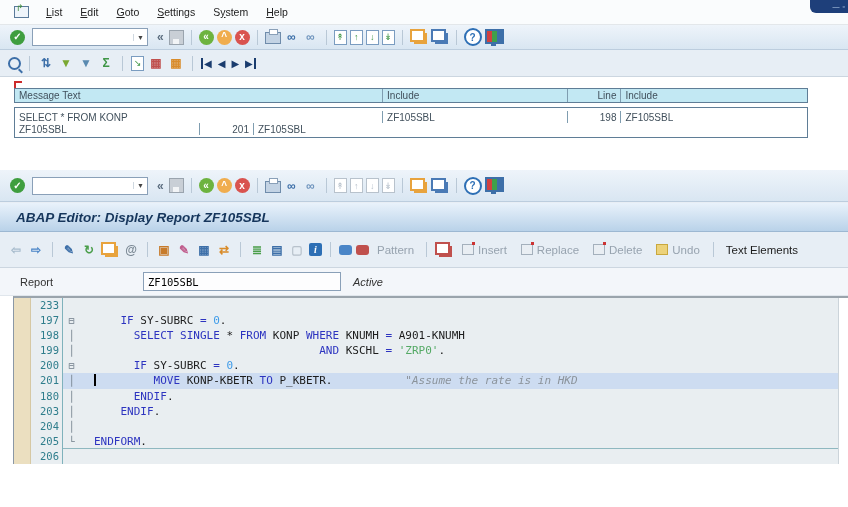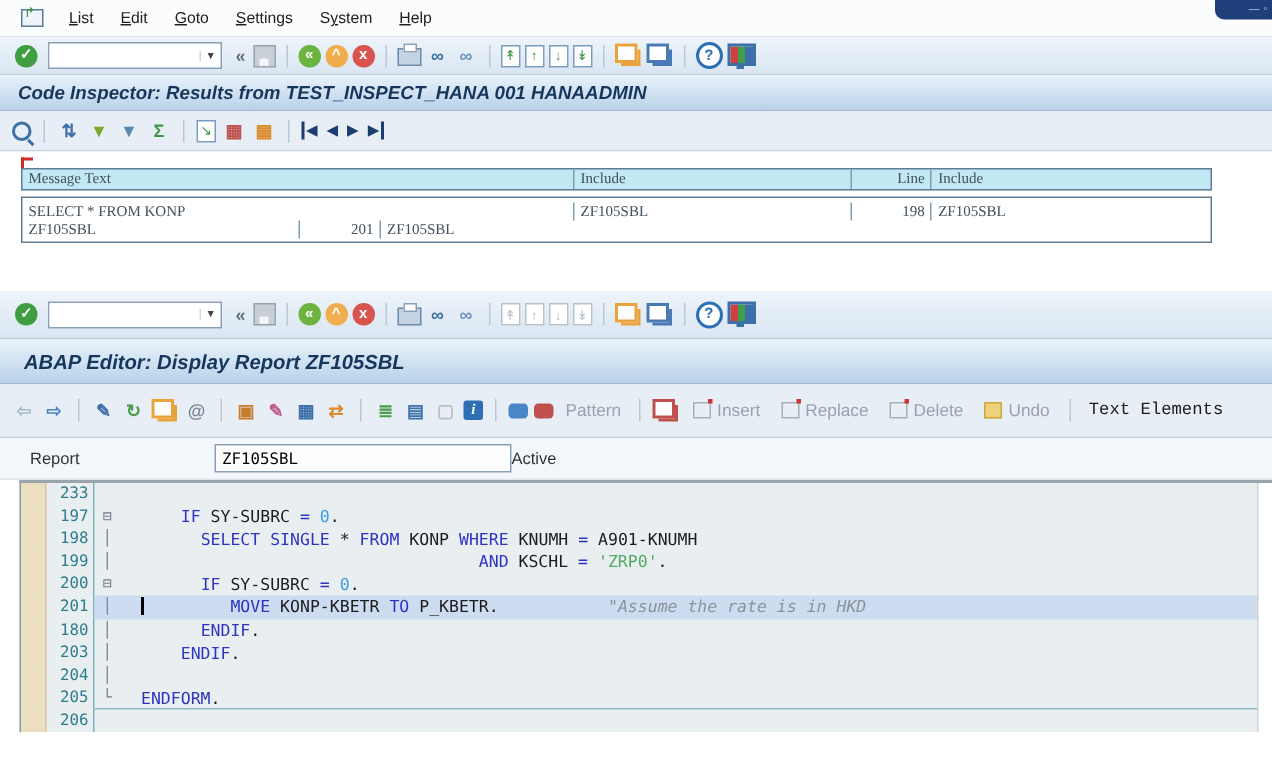--- a/index.html
+++ b/index.html
@@ -54,44 +54,44 @@
             display:inline-flex;align-items:center;justify-content:center;}
   .bubble{width:13px;height:10px;border-radius:3px;position:relative;}
   .bubble::after{content:"";position:absolute;left:2px;bottom:-3px;border:3px solid transparent;border-top-color:inherit;}
   .pageic{width:11px;height:13px;background:#fff;border:1px solid #7a9cc0;display:inline-flex;
           align-items:center;justify-content:center;font-size:9px;}
   .pageic.gray{border-color:#b8c2cc;}
   .navarrow{color:#1a3c6e;font-size:10px;padding:0 1px;}
   .navbar-l{border-left:2px solid #1a3c6e;padding-left:1px;}
   .navbar-r{border-right:2px solid #1a3c6e;padding-right:1px;}
   .tlabel{font-size:11.5px;color:#97a3af;padding:0 4px;}
-  .tlabel.dark{color:#1c1c1c;font-family:Liberation Mono, monospace;}
+  .tlabel.dark{color:#1c1c1c;}
   .tlbl-group{display:inline-flex;align-items:center;gap:4px;font-size:11.5px;color:#97a3af;padding:0 5px;}
   .lblsq{width:10px;height:9px;border:1px solid #a4b0bc;background:#e9eef3;position:relative;}
   .lblsq::after{content:"";position:absolute;right:-2px;top:-3px;width:3px;height:3px;background:#cc3333;}
   .lblsq.yellow{background:#ecd27a;border-color:#c9a83e;}
   .lblsq.yellow::after{display:none;}
   
   .content1{position:relative;height:93px;background:#fff;}
   .red-corner{position:absolute;left:14px;top:4px;width:6px;height:6px;border-left:2px solid #cc2b2b;border-top:2px solid #cc2b2b;}
-  .ctable{position:absolute;left:14px;top:11px;width:794px;font-family:Liberation Serif, serif;font-size:10px;color:#41505c;}
+  .ctable{position:absolute;left:14px;top:11px;width:794px;font-family:Liberation Sans, sans-serif;font-size:10px;color:#41505c;}
   .thead{display:flex;background:#c2e8f3;border:1px solid #5f7d96;height:15px;box-sizing:border-box;}
   .thead .cell{border-right:1px solid #7f9db0;}
   .thead .cell:last-child{border-right:0;}
   .tbody{margin-top:4px;border:1px solid #5f7d96;background:#fff;padding-top:3px;padding-bottom:2px;}
   .trow{display:flex;height:12px;}
   .cell{box-sizing:border-box;padding:0 4px;white-space:nowrap;overflow:hidden;display:flex;align-items:center;}
   .cell.right{justify-content:flex-end;}
   .tbody .col-sep{border-right:1px solid #7f9db0;}
   
   .reportrow{height:27px;background:#f3f6fa;display:flex;align-items:center;border-bottom:1px solid #e0e6ec;}
   .reportrow .rlabel{font-size:11px;color:#333;margin-left:20px;width:100px;}
   .reportrow input{width:188px;height:17px;border:1px solid #8aa0b8;background:#fdfdfe;
                    font-family:"DejaVu Sans Mono",monospace;font-size:10.5px;padding:0 4px;margin-left:23px;}
-  .reportrow .ractive{font-size:11px;color:#333;margin-left:0;}
+  .reportrow .ractive{font-size:11px;color:#333;margin-left:12px;font-style:italic;}
   
   .codearea{position:relative;height:166px;background:#e9eef1;border-top:2px solid #9aa4ac;
             margin-left:13px;border-left:1px solid #8a98a6;overflow:hidden;
             font-family:"DejaVu Sans Mono",monospace;font-size:11px;}
   .scrollstrip{position:absolute;right:0;top:0;width:9px;height:100%;background:#fff;border-left:1px solid #ccd4da;}
   .crow{display:flex;height:15.1px;line-height:15.1px;}
   .beige{width:16px;background:#ebdfc0;border-right:1px solid #d6c8a4;flex:none;}
   .ln{width:28px;flex:none;text-align:right;color:#2e7d8c;padding-right:3px;font-size:10.5px;}
   .lnline{width:1px;background:#7fb2bc;flex:none;}
   .rowbody{flex:1;display:flex;position:relative;}
@@ -149,21 +149,20 @@
         <span class="pageic">
           <span style="color:#3f9646">↡</span>
         </span>
         <span class="tsep"></span>
         <span class="winicon" style="color: rgb(232, 163, 61);"></span>
         <span class="winicon" style="color: rgb(74, 122, 181);"></span>
         <span class="tsep"></span>
         <span class="helpc">?</span>
         <span class="monitor"></span>
       </div>
-    <div class="titlebar">Code Inspector: Results from TEST_INSPECT_HANA 001 HANAADMIN</div>
     <div class="apptoolbar">
         <span class="mag"></span>
         <span class="tsep"></span>
         <span class="tico" style="color: rgb(61, 111, 168); font-weight: bold;">⇅</span>
         <span class="tico" style="color: rgb(122, 168, 50); font-weight: bold;">▼</span>
         <span class="tico" style="color: rgb(90, 138, 176); font-weight: bold;">▼</span>
         <span class="tico" style="color: rgb(63, 150, 70); font-weight: bold;">Σ</span>
         <span class="tsep"></span>
         <span class="pageic">
           <span style="color:#3f9646">↘</span>

